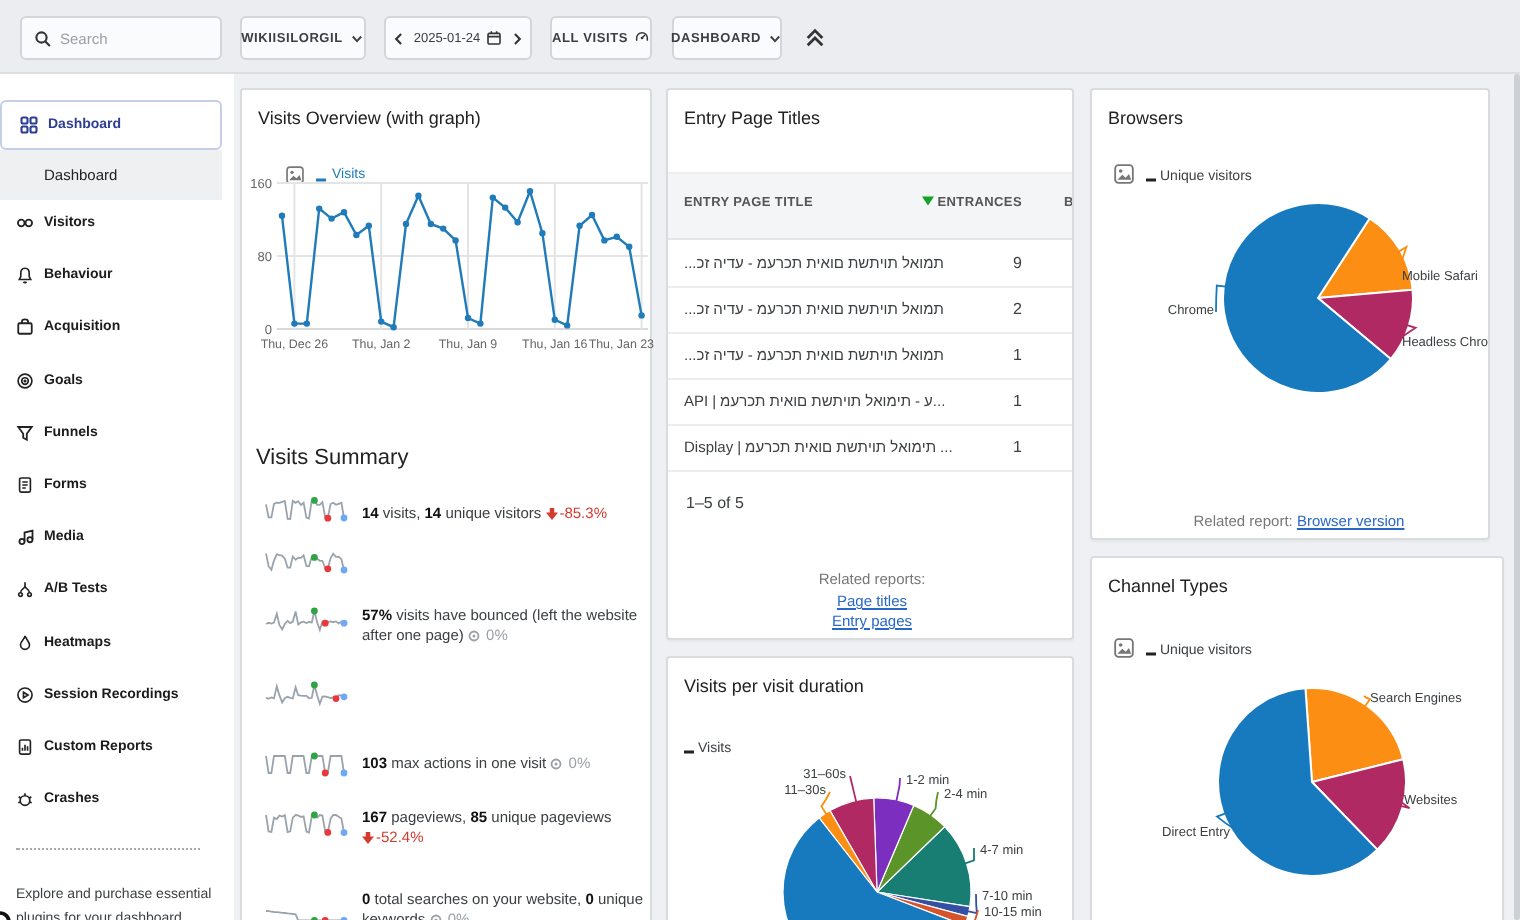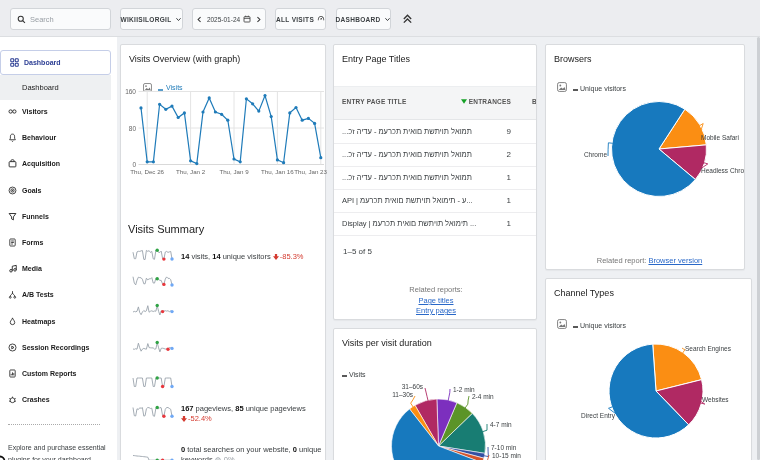--- a/index.html
+++ b/index.html
@@ -297,32 +297,40 @@
         <circle cx="26.2" cy="4.7" r="1.7" fill="#30a345"></circle>
         <circle cx="32.9" cy="10.4" r="1.7" fill="#e8373d"></circle>
         <circle cx="41.0" cy="11.0" r="1.7" fill="#6fa8f5"></circle>
       </svg></div>
     <div style="position:absolute;left:10px;top:258px"><svg width="45" height="14" style="overflow:visible">
         <polyline points="2.0,9.0 3.3,8.4 4.7,8.8 6.0,8.3 7.4,3.9 8.7,9.5 10.1,11.7 11.4,9.0 12.8,7.5 14.1,8.6 15.4,7.8 16.8,2.7 18.1,9.2 19.5,8.2 20.8,7.8 22.2,8.5 23.5,8.0 24.9,8.2 26.2,2.5 27.6,8.3 28.9,12.0 30.2,7.8 31.6,8.6 32.9,8.1 34.3,7.7 35.6,8.1 37.0,7.7 38.3,8.7 39.7,7.9 41.0,8.6" fill="none" stroke="#9aa3ac" stroke-width="0.9"></polyline>
         <circle cx="26.2" cy="2.5" r="1.7" fill="#30a345"></circle>
         <circle cx="31.6" cy="8.6" r="1.7" fill="#e8373d"></circle>
         <circle cx="41.0" cy="8.6" r="1.7" fill="#6fa8f5"></circle>
       </svg></div>
+    <div class="summ" style="position:absolute;left:60px;top:258px;width:153px"><b>57%</b> visits have bounced (left the website after one page) <span class="gray"><svg viewBox="0 0 8 8" style="width:6px;height:6px;margin:0 1px -0.5px 0">
+          <circle cx="4" cy="4" r="3" fill="none" stroke="currentColor" stroke-width="1.2"></circle>
+          <circle cx="4" cy="4" r="1" fill="currentColor"></circle>
+        </svg> 0%</span></div>
     <div style="position:absolute;left:10px;top:295px"><svg width="45" height="14" style="overflow:visible">
         <polyline points="2.0,9.0 3.3,9.3 4.7,8.7 6.0,9.2 7.4,3.2 8.7,7.7 10.1,11.2 11.4,9.1 12.8,8.4 14.1,8.9 15.4,9.2 16.8,3.6 18.1,7.6 19.5,7.8 20.8,7.9 22.2,7.9 23.5,9.1 24.9,8.9 26.2,2.5 27.6,7.8 28.9,11.9 30.2,8.3 31.6,8.2 32.9,8.5 34.3,9.1 35.6,8.6 37.0,9.3 38.3,7.6 39.7,7.8 41.0,8.4" fill="none" stroke="#9aa3ac" stroke-width="0.9"></polyline>
         <circle cx="26.2" cy="2.5" r="1.7" fill="#30a345"></circle>
         <circle cx="37.0" cy="9.3" r="1.7" fill="#e8373d"></circle>
         <circle cx="41.0" cy="8.4" r="1.7" fill="#6fa8f5"></circle>
       </svg></div>
     <div style="position:absolute;left:10px;top:330px"><svg width="45" height="14" style="overflow:visible">
         <polyline points="2.0,3.0 3.3,11.5 4.7,11.5 6.0,3.0 7.4,3.0 8.7,3.0 10.1,3.0 11.4,3.0 12.8,11.5 14.1,11.5 15.4,3.0 16.8,3.0 18.1,3.0 19.5,3.0 20.8,3.0 22.2,11.5 23.5,11.5 24.9,3.0 26.2,3.0 27.6,3.0 28.9,3.0 30.2,3.0 31.6,11.5 32.9,11.5 34.3,3.0 35.6,3.0 37.0,3.0 38.3,3.0 39.7,3.0 41.0,11.5" fill="none" stroke="#9aa3ac" stroke-width="0.9"></polyline>
         <circle cx="26.2" cy="3.0" r="1.7" fill="#30a345"></circle>
         <circle cx="31.6" cy="11.5" r="1.7" fill="#e8373d"></circle>
         <circle cx="41.0" cy="11.5" r="1.7" fill="#6fa8f5"></circle>
       </svg></div>
+    <div class="summ" style="position:absolute;left:60px;top:332px;width:153px"><b>103</b> max actions in one visit <span class="gray"><svg viewBox="0 0 8 8" style="width:6px;height:6px;margin:0 1px -0.5px 0">
+          <circle cx="4" cy="4" r="3" fill="none" stroke="currentColor" stroke-width="1.2"></circle>
+          <circle cx="4" cy="4" r="1" fill="currentColor"></circle>
+        </svg> 0%</span></div>
     <div style="position:absolute;left:10px;top:360px"><svg width="45" height="14" style="overflow:visible">
         <polyline points="2.0,2.5 3.3,10.7 4.7,11.0 6.0,3.8 7.4,4.5 8.7,2.8 10.1,3.3 11.4,2.6 12.8,11.1 14.1,10.7 15.4,3.8 16.8,2.5 18.1,2.7 19.5,3.5 20.8,3.2 22.2,10.8 23.5,11.3 24.9,3.1 26.2,2.5 27.6,3.8 28.9,2.5 30.2,2.8 31.6,10.7 32.9,11.2 34.3,4.3 35.6,2.5 37.0,2.5 38.3,3.4 39.7,4.3 41.0,11.3" fill="none" stroke="#9aa3ac" stroke-width="0.9"></polyline>
         <circle cx="26.2" cy="2.5" r="1.7" fill="#30a345"></circle>
         <circle cx="32.9" cy="11.2" r="1.7" fill="#e8373d"></circle>
         <circle cx="41.0" cy="11.3" r="1.7" fill="#6fa8f5"></circle>
       </svg></div>
     <div class="summ" style="position:absolute;left:60px;top:359px;width:153px"><b>167</b> pageviews, <b>85</b> unique pageviews <span class="red"><svg viewBox="0 0 8 8" style="width:6px;height:6px;margin:0 1px -0.5px 0">
           <path d="M4 8 L0 3 L2.5 3 L2.5 0 L5.5 0 L5.5 3 L8 3 Z" fill="currentColor"></path>
         </svg>-52.4%</span></div>
     <div style="position:absolute;left:10px;top:404px"><svg width="45" height="14" style="overflow:visible">

